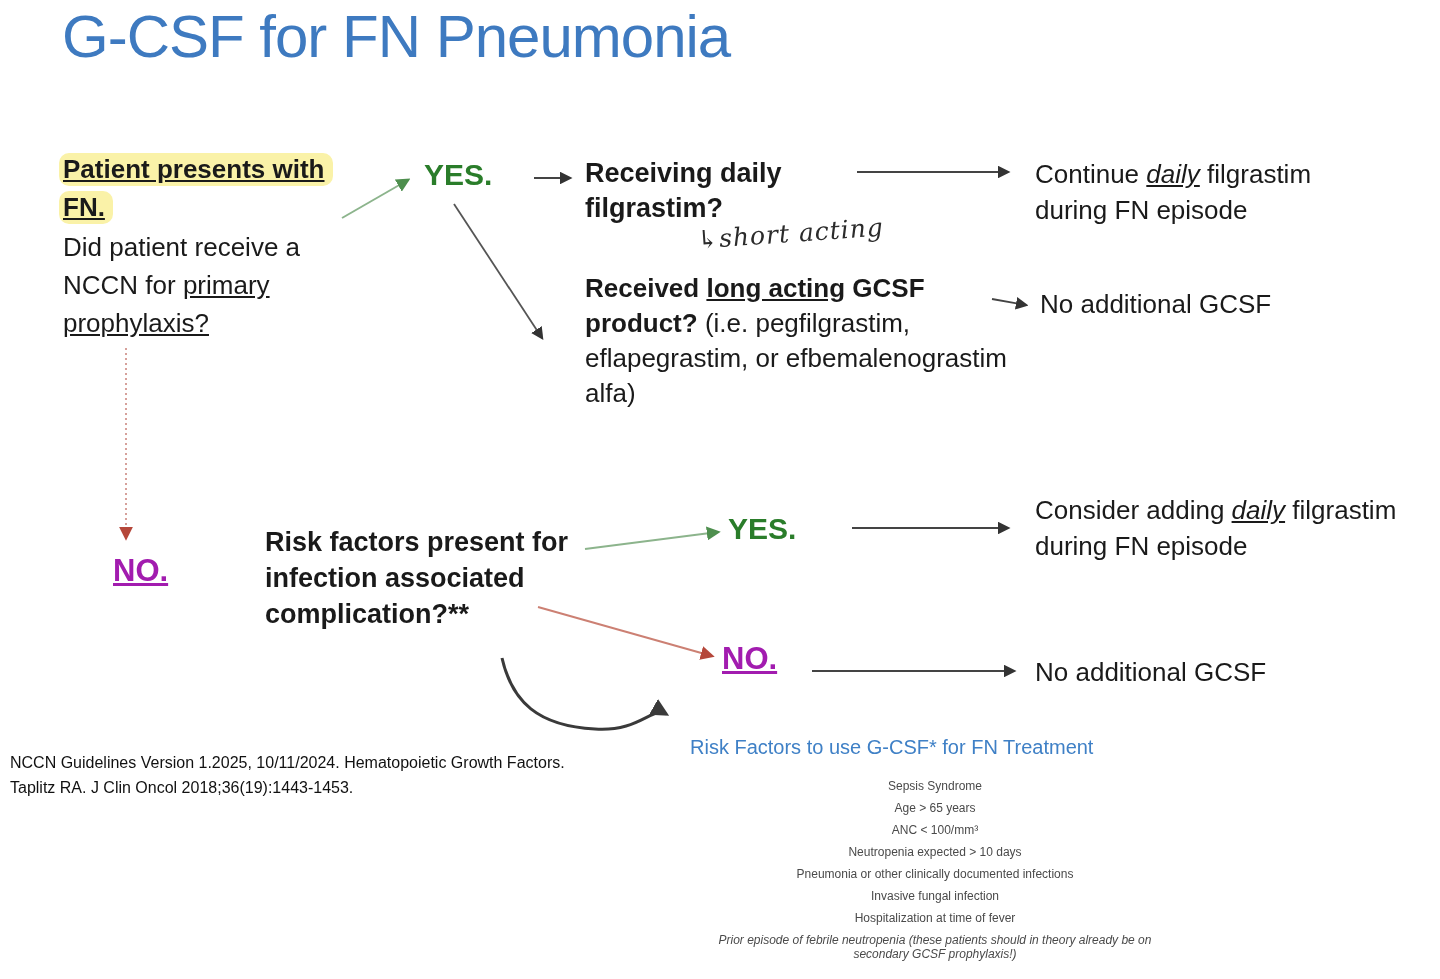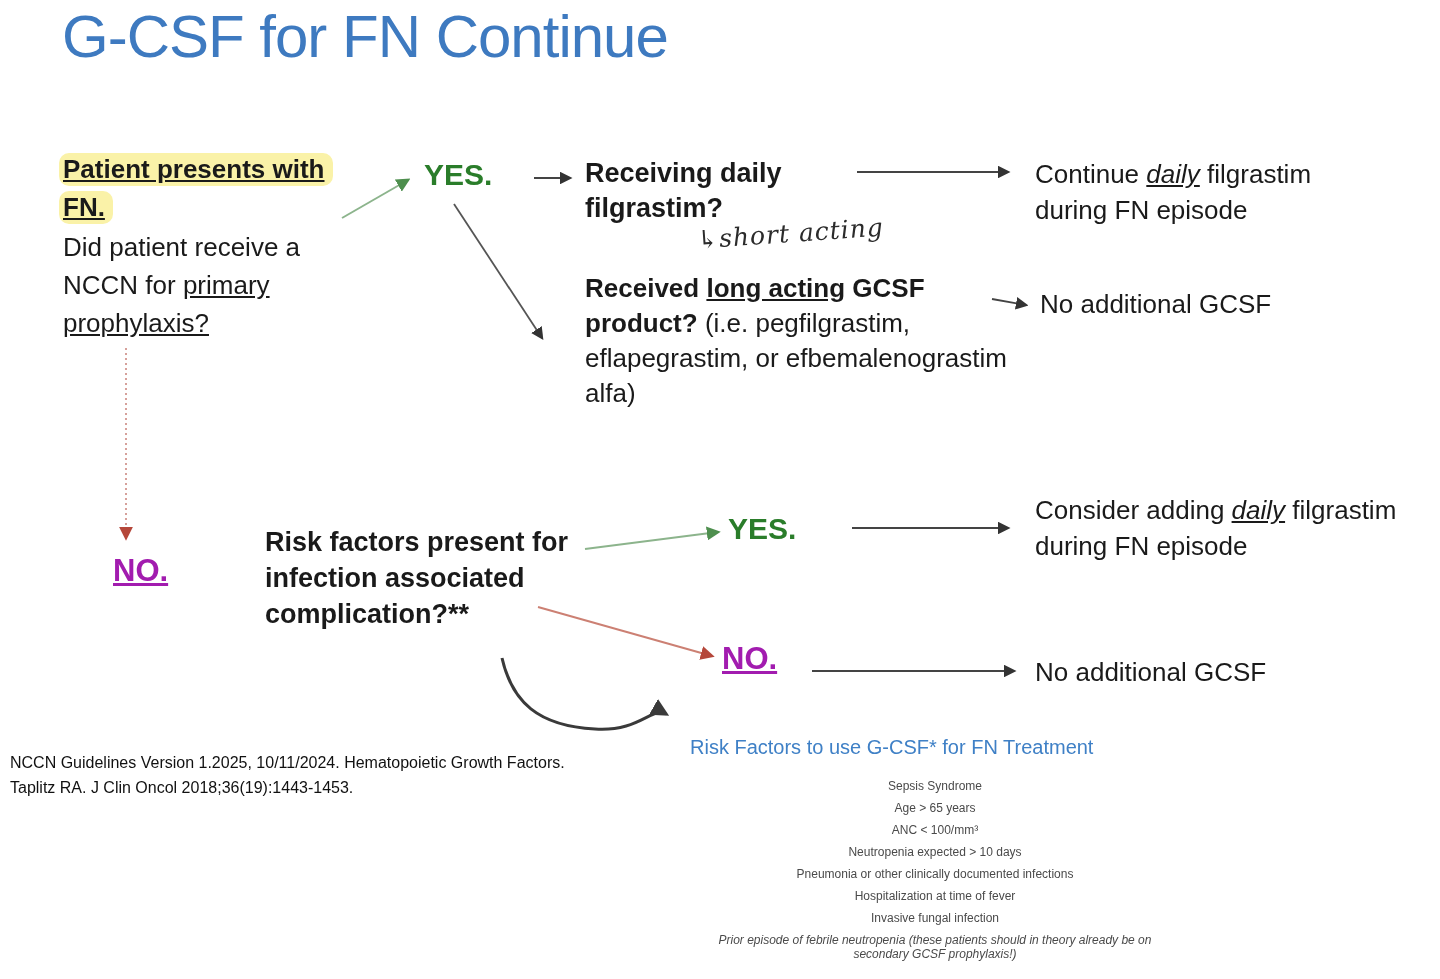--- a/index.html
+++ b/index.html
@@ -41,21 +41,21 @@
   .rf-heading{left:690px;top:736px;font-size:20px;font-weight:500;color:#3f80c6;}
   .rf-list{left:715px;top:779px;width:440px;font-size:12px;color:#4a4a4a;line-height:14px;}
   .rf-item{margin-bottom:8px;text-align:center;}
   .rf-item.italic{font-style:italic;}
 </style>
 </head>
 <body>
 
 <div class="page">
 
-  <div class="abs title">G-CSF for FN Continue</div>
+  <div class="abs title">G-CSF for FN Pneumonia</div>
 
   <svg class="arrows" viewBox="0 0 1440 979">
     <defs>
       <marker id="mBlack" viewBox="0 0 10 10" refX="8" refY="5" markerWidth="7" markerHeight="7" orient="auto-start-reverse">
         <path d="M0,0 L10,5 L0,10 z" fill="#333"></path>
       </marker>
       <marker id="mGreen" viewBox="0 0 10 10" refX="8" refY="5" markerWidth="7" markerHeight="7" orient="auto-start-reverse">
         <path d="M0,0 L10,5 L0,10 z" fill="#4e8f4e"></path>
       </marker>
       <marker id="mRed" viewBox="0 0 10 10" refX="8" refY="5" markerWidth="7" markerHeight="7" orient="auto-start-reverse">
@@ -113,18 +113,18 @@
   </div>
 
   <div class="abs rf-heading">Risk Factors to use G-CSF* for FN Treatment</div>
 
   <div class="abs rf-list">
     <div class="rf-item">Sepsis Syndrome</div>
     <div class="rf-item">Age &gt; 65 years</div>
     <div class="rf-item">ANC &lt; 100/mm³</div>
     <div class="rf-item">Neutropenia expected &gt; 10 days</div>
     <div class="rf-item">Pneumonia or other clinically documented infections</div>
+    <div class="rf-item">Invasive fungal infection</div>
     <div class="rf-item">Hospitalization at time of fever</div>
-    <div class="rf-item">Invasive fungal infection</div>
     <div class="rf-item italic">Prior episode of febrile neutropenia (these patients should in theory already be on secondary GCSF prophylaxis!)</div>
   </div>
 
 </div>
 
 </body></html>

